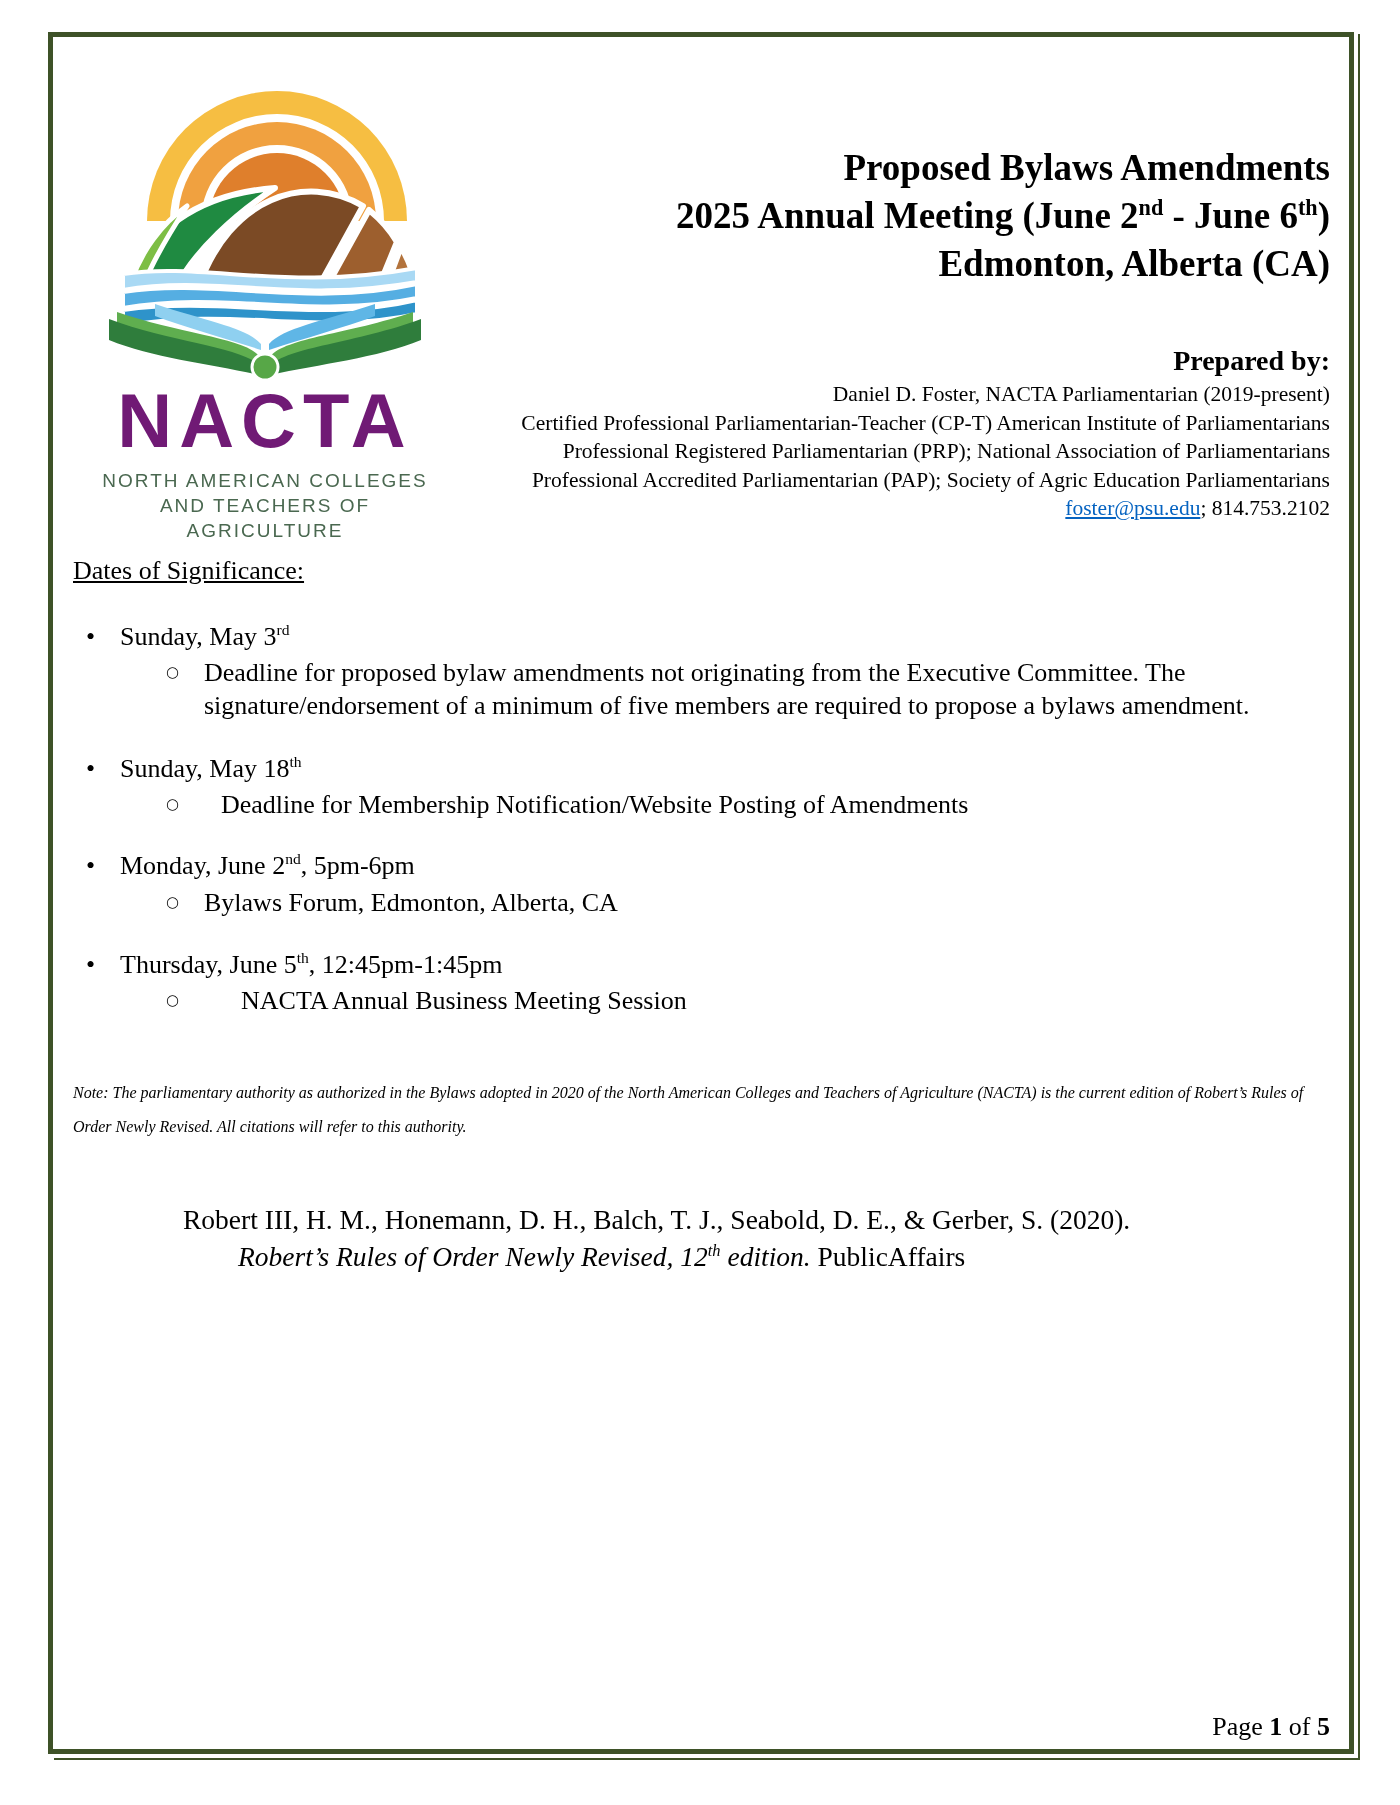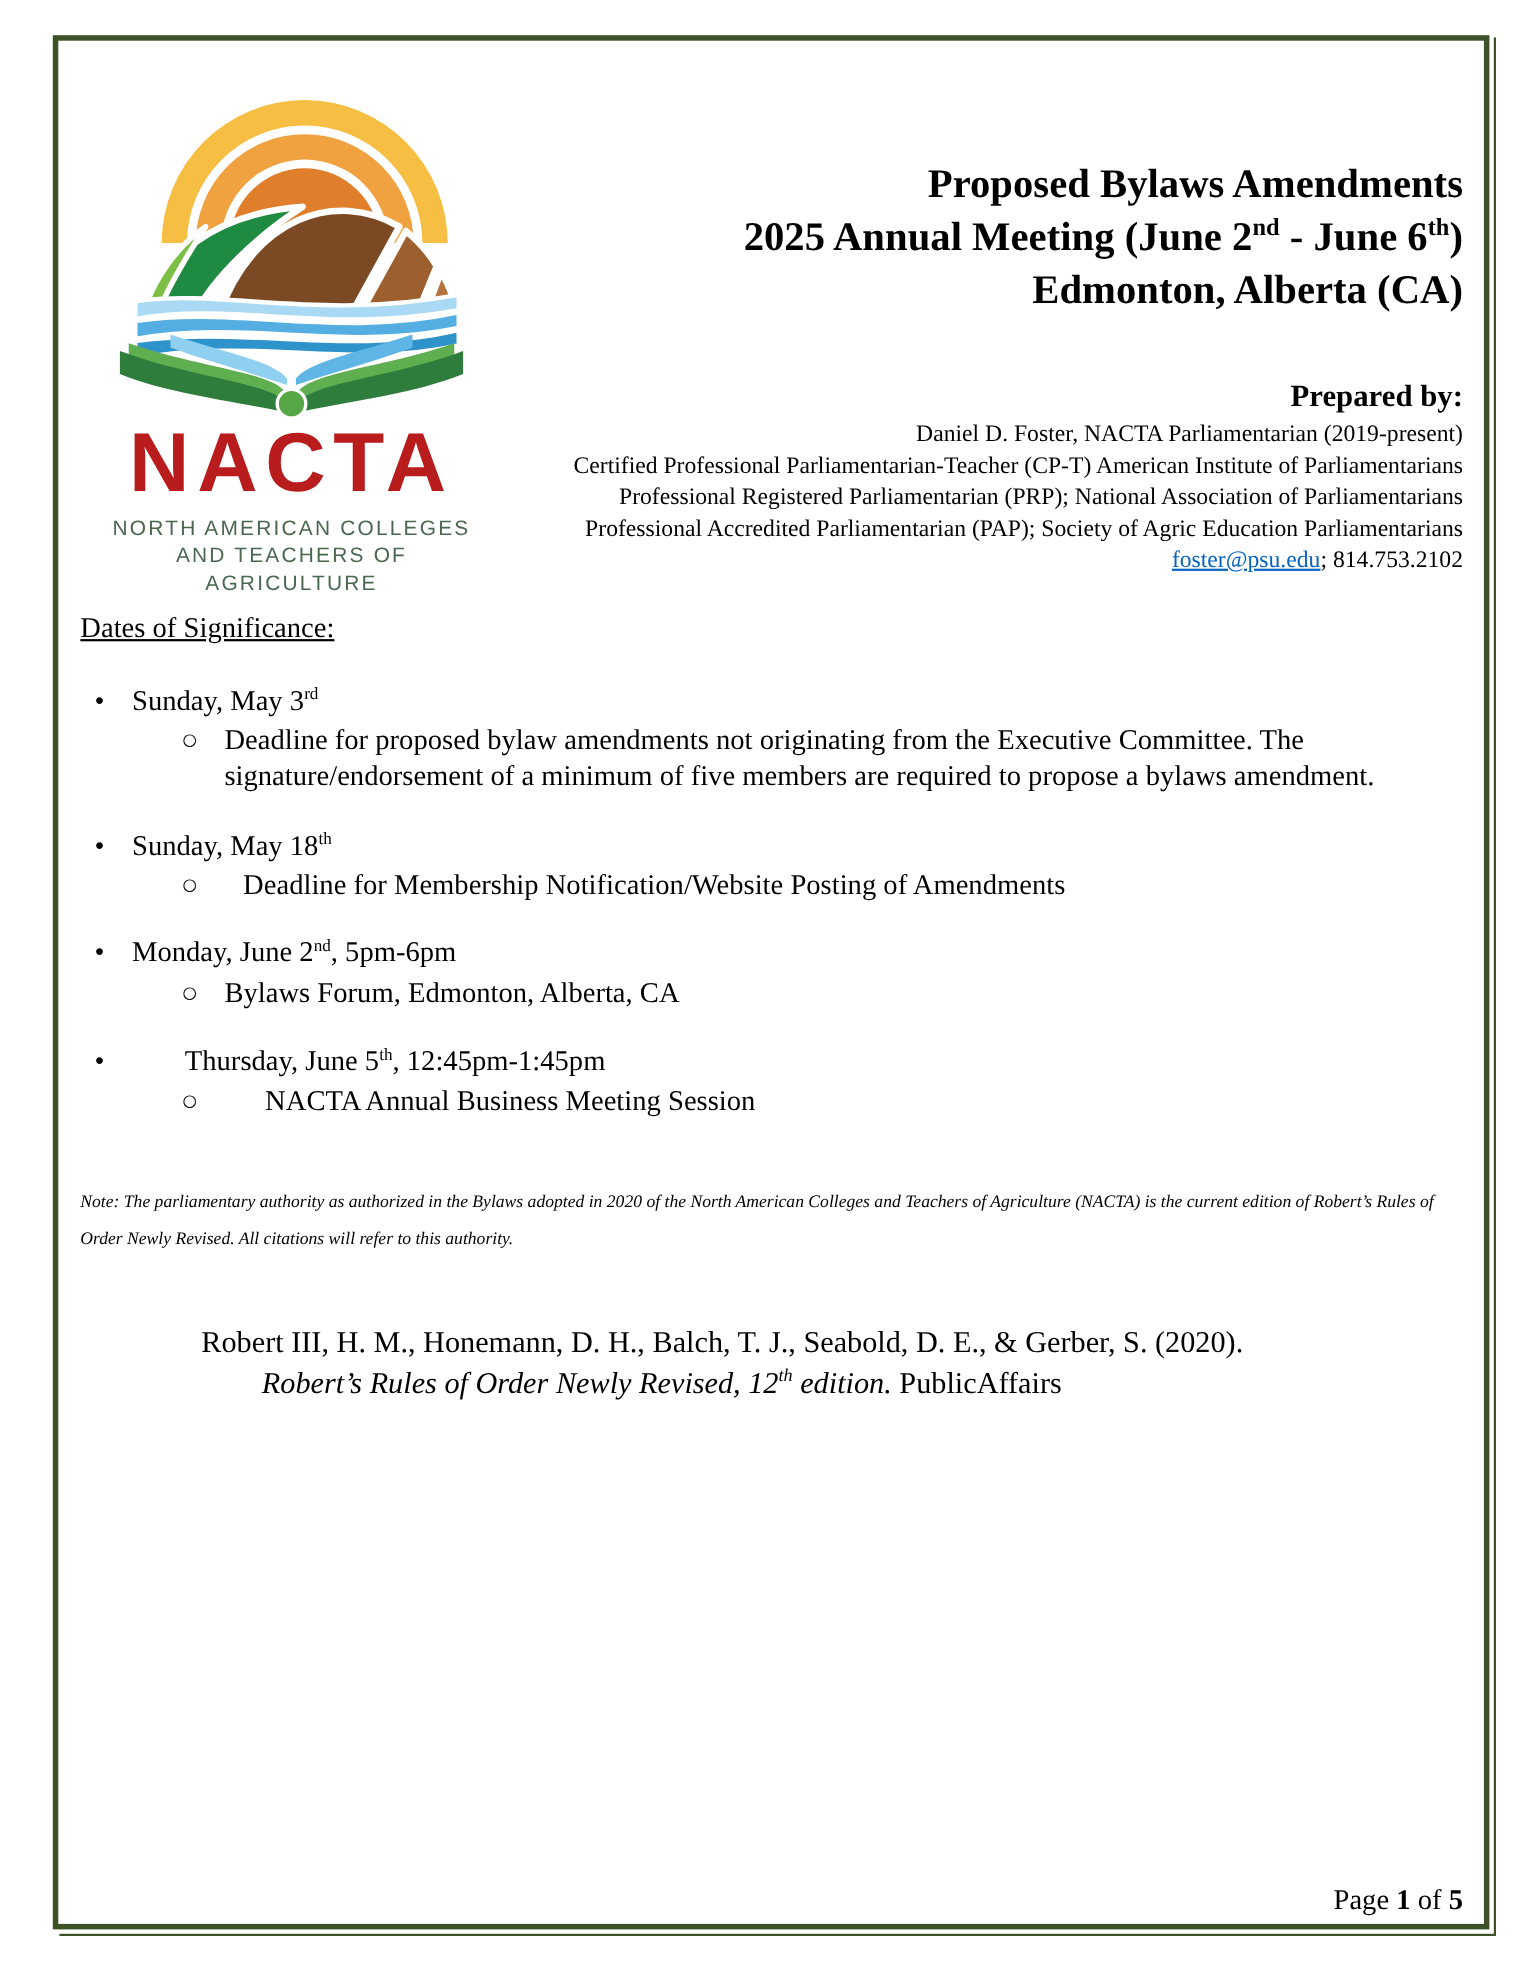--- a/index.html
+++ b/index.html
@@ -13,21 +13,21 @@
     border:5px solid #3E5228;box-sizing:border-box;pointer-events:none;
   }
   .border-shadow-right{position:absolute;left:1358px;top:34px;width:2px;height:1726px;background:#3E5228;}
   .border-shadow-bottom{position:absolute;left:54px;top:1758px;width:1306px;height:2px;background:#3E5228;}
 
   
   .logo{position:absolute;left:95px;top:76px;width:340px;text-align:center;}
   .logo svg{display:block;}
   .logo-wordmark{
     font-family:"Liberation Sans","DejaVu Sans",sans-serif;
-    font-weight:700;font-size:76px;letter-spacing:7px;color:#b91c1c;
+    font-weight:700;font-size:76px;letter-spacing:7px;color:#701a75;
     line-height:66px;margin-top:4px;white-space:nowrap;
   }
   .logo-tagline{
     font-family:"Liberation Sans","DejaVu Sans",sans-serif;
     font-size:19px;letter-spacing:2px;color:#4A6850;line-height:25px;margin-top:14px;
   }
 
   
   .title-block{position:absolute;top:144px;right:70px;text-align:right;
     font-size:37px;font-weight:bold;line-height:48px;white-space:nowrap;}
@@ -128,21 +128,21 @@
   <div class="bullet-text" style="top:752px;"><span>Sunday, May 18</span><sup class="s">th</sup><span></span></div>
   <div class="sub-dot" style="top:788px;">○</div>
   <div class="sub-text" style="top:788px;margin-left:17px;">Deadline for Membership Notification/Website Posting of Amendments</div>
 
   <div class="bullet-dot" style="top:849px;">•</div>
   <div class="bullet-text" style="top:849px;"><span>Monday, June 2</span><sup class="s">nd</sup><span>, 5pm-6pm</span></div>
   <div class="sub-dot" style="top:886px;">○</div>
   <div class="sub-text" style="top:886px;">Bylaws Forum, Edmonton, Alberta, CA</div>
 
   <div class="bullet-dot" style="top:948px;">•</div>
-  <div class="bullet-text" style="top:948px;margin-left:48px;"><span>Thursday, June 5</span><sup class="s">th</sup><span>, 12:45pm-1:45pm</span></div>
+  <div class="bullet-text" style="top:948px;"><span>Thursday, June 5</span><sup class="s">th</sup><span>, 12:45pm-1:45pm</span></div>
   <div class="sub-dot" style="top:984px;">○</div>
   <div class="sub-text" style="top:984px;margin-left:37px;">NACTA Annual Business Meeting Session</div>
 
   <div class="note">Note: The parliamentary authority as authorized in the Bylaws adopted in 2020 of the North American Colleges and Teachers of Agriculture (NACTA) is the current edition of Robert’s Rules of Order Newly Revised. All citations will refer to this authority.</div>
 
   <div class="cite-line1">Robert III, H. M., Honemann, D. H., Balch, T. J., Seabold, D. E., &amp; Gerber, S. (2020).</div>
   <div class="cite-line2"><span class="it">Robert’s Rules of Order Newly Revised, 12</span><sup class="s it">th</sup><span class="it"> edition.</span><span> PublicAffairs</span></div>
 
   <div class="footer"><span>Page </span><b>1</b><span> of </span><b>5</b></div>
 

